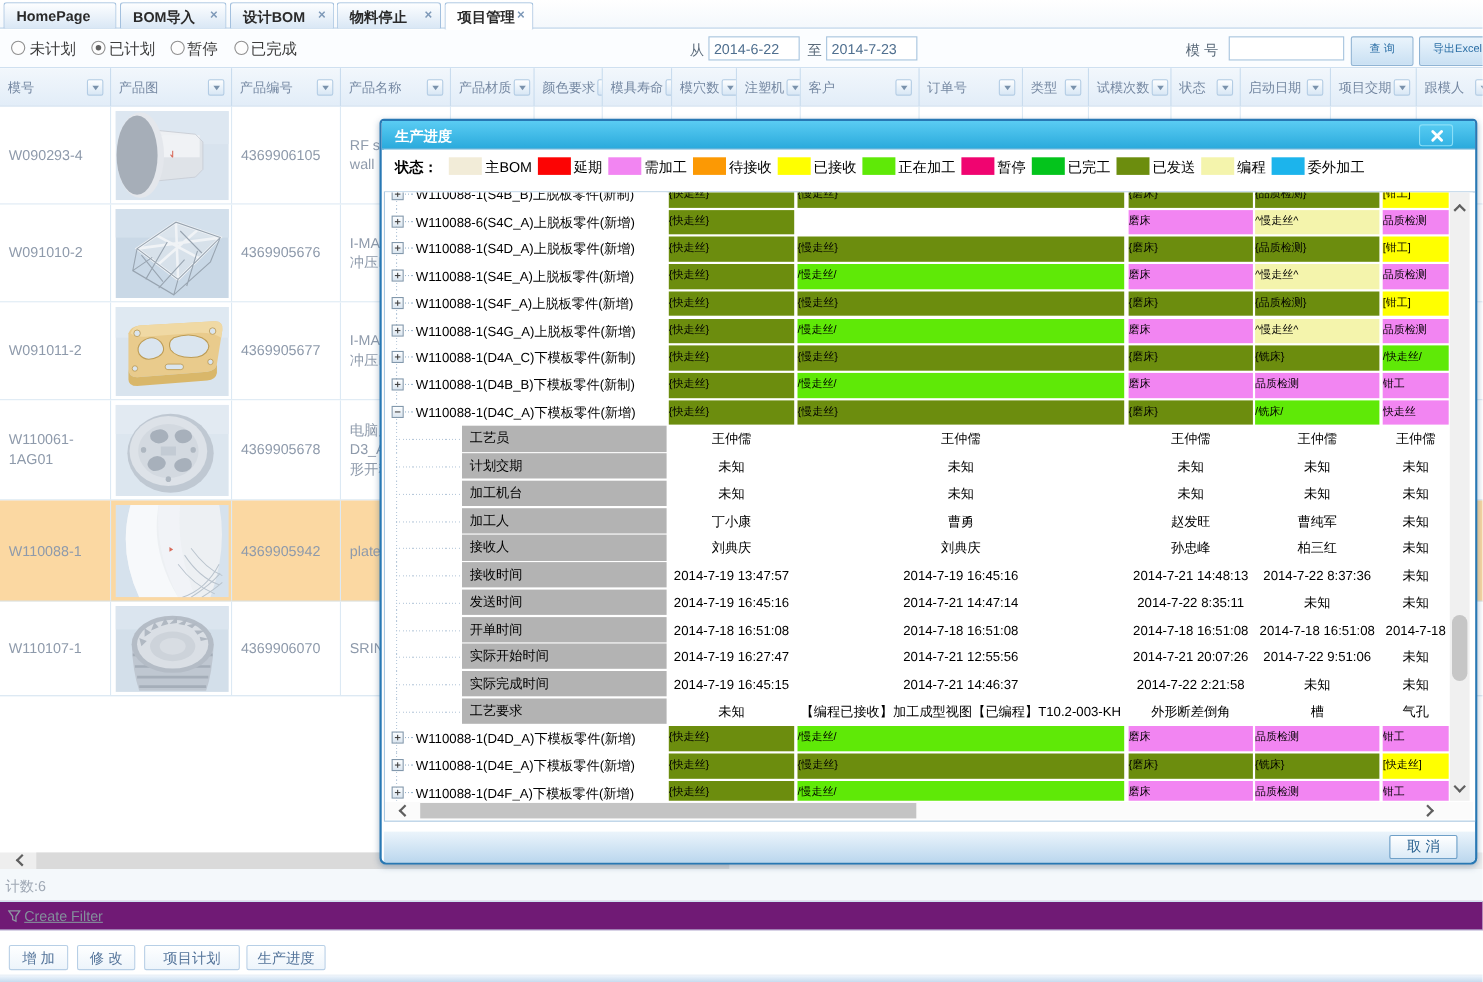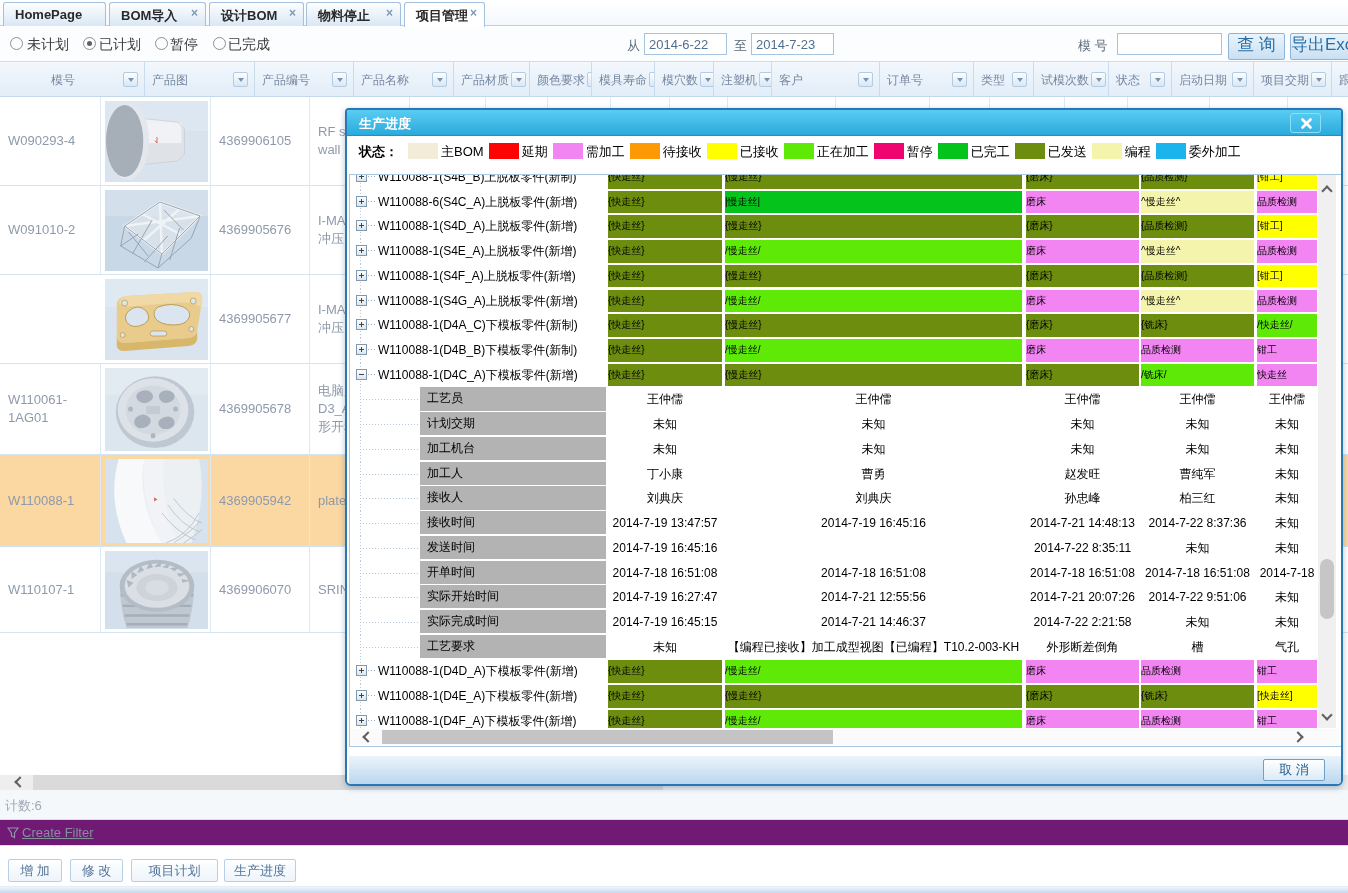--- a/index.html
+++ b/index.html
@@ -23,29 +23,29 @@
     background:#fbfdff; border-bottom:1px solid #caddef; }
   .radio { position:absolute; top:10px; width:13px; height:13px; border:1px solid #909090;
     border-radius:50%; background:#fdfdfd; }
   .radio.sel::after { content:""; position:absolute; left:3px; top:3px; width:5px; height:5px;
     border-radius:50%; background:#606060; }
   .rlabel { position:absolute; top:9px; font-size:14px; color:#3c3c3c; white-space:nowrap; }
   .flabel { position:absolute; top:10px; font-size:13px; color:#5a6a7a; white-space:nowrap; }
   .finput { position:absolute; top:6px; height:22px; border:1px solid #a6c4de; background:#fff;
     font-size:13px; color:#4f6f8f; padding:0 4px; font-family:inherit; }
   .fbtn { position:absolute; top:6px; height:27px; border:1px solid #90b4d4; border-radius:2px;
-    background:linear-gradient(#eaf4fc,#c9e0f3); color:#2a6ea5; font-size:17px;
+    background:linear-gradient(#eaf4fc,#c9e0f3); color:#2a6ea5; font-size:10px;
     text-align:center; line-height:22px; white-space:nowrap; overflow:hidden; }
 
   
   #grid { position:absolute; left:0; top:62px; width:1348px; height:713px; background:#fff; }
   #ghead { position:absolute; left:0; top:0; width:1348px; height:35px;
     background:linear-gradient(#f2f7fc,#e2edf8); border-bottom:1px solid #c3d8ec; }
   .hcell { position:absolute; top:0; height:35px; border-right:1px solid #c9dcee; }
-  .hcell { overflow:hidden;margin-left:44px; }
+  .hcell { overflow:hidden; }
   .hcell .htext { position:absolute; left:7px; top:10px; font-size:12px; color:#7588a2; white-space:nowrap; }
   .hfilter { position:absolute; top:10px; width:15px; height:15px;
     border:1px solid #b3cce4; border-radius:2px; background:linear-gradient(#fdfeff,#d8e7f5); }
   .hfilter::after { content:""; position:absolute; left:3.5px; top:5px; border:3.5px solid transparent;
     border-top:4px solid #7a92ac; }
   .grow { position:absolute; left:0; width:1348px; border-bottom:1px solid #d5e4f1; background:#fff; }
   .grow.hl { background:#fbd8a2; }
   .gcell { position:absolute; top:0; height:100%; border-right:1px solid #dce9f4;
     font-size:13px; color:#8e9aab; overflow:hidden; }
   .gcell .ctext { position:absolute; left:8px; top:50%; transform:translateY(-50%); line-height:18px; }
@@ -311,20 +311,23 @@
           <div class="gcell" style="left: 728px; width: 108px;"></div>
           <div class="gcell" style="left: 836px; width: 94px;"></div>
           <div class="gcell" style="left: 930px; width: 60px;"></div>
           <div class="gcell" style="left: 990px; width: 75px;"></div>
           <div class="gcell" style="left: 1065px; width: 63px;"></div>
           <div class="gcell" style="left: 1128px; width: 82px;"></div>
           <div class="gcell" style="left: 1210px; width: 78px;"></div>
           <div class="gcell" style="left: 1288px; width: 75px;"></div>
         </div>
         <div class="grow" style="top: 213px; height: 89px;">
+          <div class="gcell" style="left: 0px; width: 101px;">
+            <div class="ctext" style="width: 87px;">W091011-2</div>
+          </div>
           <div class="gcell" style="left: 101px; width: 110px;">
             <div class="pimg"><svg width="103" height="81" viewBox="0 0 105 81" preserveAspectRatio="none">
                 <rect width="105" height="81" fill="#d9e4ee"></rect>
                 <rect width="105" height="28" fill="#dfe9f2"></rect>
                 <path d="M12 24 Q14 18 22 17 L92 13 Q100 13 99 21 L94 52 Q93 58 85 59 L20 64 Q12 64 12 56 Z" fill="#e9cb8c"></path>
                 <path d="M12 56 L12 66 Q12 72 20 72 L85 67 Q93 66 94 60 L94 52 Q93 58 85 59 L20 64 Q12 64 12 56 Z" fill="#d9b76a"></path>
                 <path d="M22 17 L92 13 Q100 13 99 21 L98 28 Q88 22 70 24 L30 27 Q18 28 14 24 Q16 18 22 17 Z" fill="#f0d9a4"></path>
                 <path d="M24 32 q10 -8 18 0 q6 8 -2 13 q-12 6 -18 -2 q-3 -6 2 -11 z" fill="#dae5ef" stroke="#bd9c55" stroke-width="1"></path>
                 <path d="M54 28 q14 -5 26 0 q8 4 6 10 q-3 8 -16 8 q-14 0 -19 -7 q-3 -7 3 -11 z" fill="#dae5ef" stroke="#bd9c55" stroke-width="1"></path>
                 <circle cx="20" cy="24" r="3" fill="#dae5ef" stroke="#bd9c55" stroke-width="0.8"></circle>
@@ -568,21 +571,20 @@
               <div class="tcell" style="left: 907px; width: 60px; background: rgb(255, 255, 0);">[钳工]</div>
             </div>
             <div class="trow" style="top: 24.72px;">
               <div class="tname">
                 <div class="vguide"></div>
                 <div class="box plus"></div>
                 <div class="dash"></div>
                 <span class="ntext">W110088-6(S4C_A)上脱板零件(新增)</span>
               </div>
               <div class="tcell" style="left: 258px; width: 114px; background: rgb(108, 141, 14);">{快走丝}</div>
-              <div class="tcell" style="left: 375px; width: 297px; background: rgb(4, 196, 28);">|慢走丝|</div>
               <div class="tcell" style="left: 676px; width: 113px; background: rgb(242, 133, 242);">磨床</div>
               <div class="tcell" style="left: 791px; width: 113px; background: rgb(244, 244, 172);">^慢走丝^</div>
               <div class="tcell" style="left: 907px; width: 60px; background: rgb(242, 133, 242);">品质检测</div>
             </div>
             <div class="trow" style="top: 49.44px;">
               <div class="tname">
                 <div class="vguide"></div>
                 <div class="box plus"></div>
                 <div class="dash"></div>
                 <span class="ntext">W110088-1(S4D_A)上脱板零件(新增)</span>
@@ -729,20 +731,21 @@
               <div class="dval" style="left: 374px; width: 299px;">2014-7-19 16:45:16</div>
               <div class="dval" style="left: 675px; width: 115px;">2014-7-21 14:48:13</div>
               <div class="dval" style="left: 790px; width: 115px;">2014-7-22 8:37:36</div>
               <div class="dval" style="left: 906px; width: 62px;">未知</div>
             </div>
             <div class="drow" style="top: 370.8px;">
               <div class="vguide"></div>
               <div class="guide"></div>
               <div class="dlabel">发送时间</div>
               <div class="dval" style="left: 257px; width: 116px;">2014-7-19 16:45:16</div>
+              <div class="dval" style="left: 374px; width: 299px;">2014-7-21 14:47:14</div>
               <div class="dval" style="left: 675px; width: 115px;">2014-7-22 8:35:11</div>
               <div class="dval" style="left: 790px; width: 115px;">未知</div>
               <div class="dval" style="left: 906px; width: 62px;">未知</div>
             </div>
             <div class="drow" style="top: 395.52px;">
               <div class="vguide"></div>
               <div class="guide"></div>
               <div class="dlabel">开单时间</div>
               <div class="dval" style="left: 257px; width: 116px;">2014-7-18 16:51:08</div>
               <div class="dval" style="left: 374px; width: 299px;">2014-7-18 16:51:08</div>

